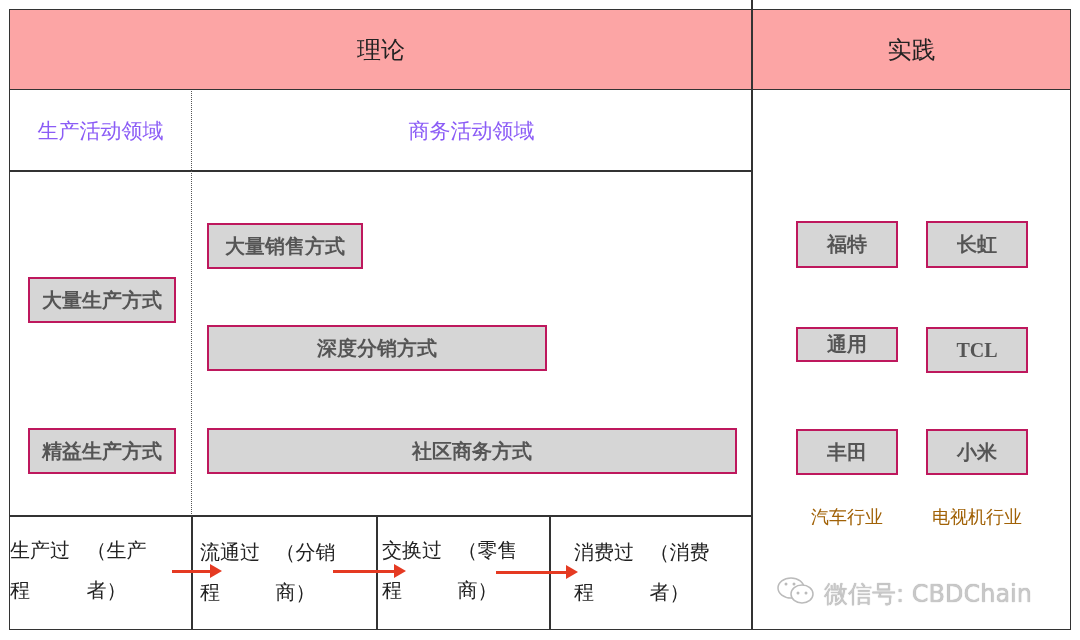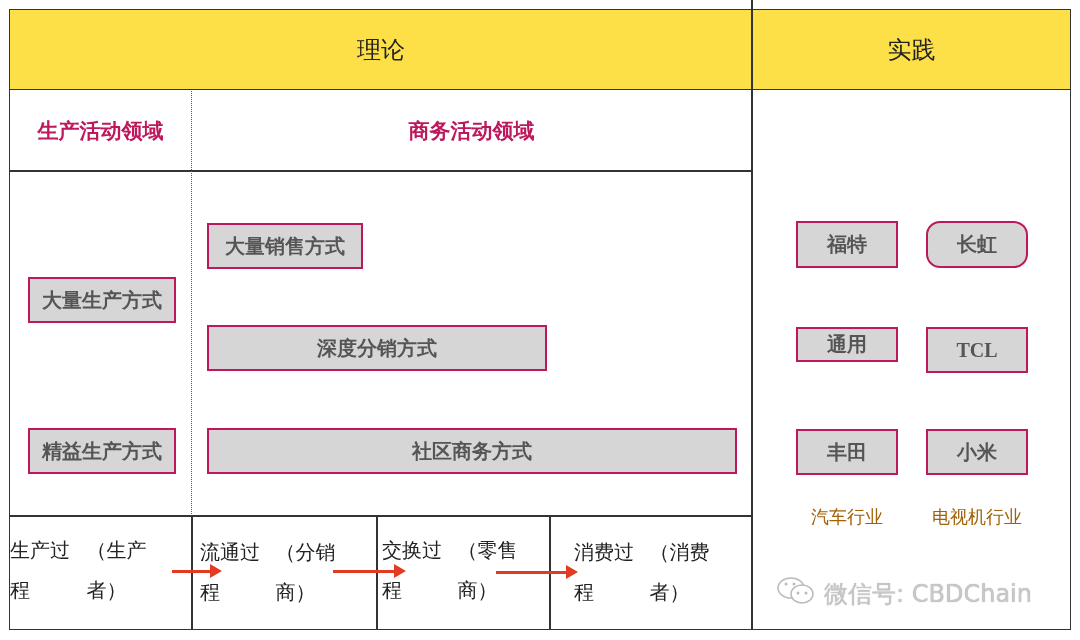--- a/index.html
+++ b/index.html
@@ -1,25 +1,25 @@
 <!DOCTYPE html>
 <html><head>
 <meta charset="utf-8">
 <style>
   html, body { margin:0; padding:0; background:#ffffff; }
   body { width:1080px; height:640px; position:relative; overflow:hidden;
          font-family:"DejaVu Sans", "Liberation Sans", sans-serif; color:#222; }
   .abs { position:absolute; box-sizing:border-box; }
   .frame { left:9px; top:9px; width:1062px; height:621px; border:1.5px solid #333; }
-  .hdr { top:10px; height:80px; background:#fde047; border-bottom:1.5px solid #333;
+  .hdr { top:10px; height:80px; background:#fca5a5; border-bottom:1.5px solid #333;
          display:flex; align-items:center; justify-content:center; font-size:24px; color:#222; }
   .vline { width:1.5px; background:#333; }
   .hline { height:1.5px; background:#333; }
   .dotted { width:0; border-left:1.5px dotted #555; }
-  .cell-label { display:flex; align-items:center; justify-content:center; font-size:21px; color:#be185d;font-weight:bold; }
+  .cell-label { display:flex; align-items:center; justify-content:center; font-size:21px; color:#8b5cf6; }
   .box { background:#d6d6d6; border:2px solid #be185d; display:flex; align-items:center;
          justify-content:center; font-size:20px; color:#555; font-weight:bold; }
   .proc { display:flex; flex-direction:row; align-items:center; justify-content:center;
           font-size:20px; color:#222; line-height:40px; }
   .arrow { height:3px; background:#e53a22; }
   .arrow::after { content:""; position:absolute; right:-10px; top:-6px;
                   border-left:12px solid #e53a22; border-top:7.5px solid transparent; border-bottom:7.5px solid transparent; }
   .industry { font-size:18px; color:#a16207; text-align:center; }
   .watermark { font-size:24px; color:#c8c8c8; display:flex; align-items:center; gap:6px;
                text-shadow:0 0 1px #999; }
@@ -68,21 +68,21 @@
 <div class="abs box" style="left:796px;top:221px;width:102px;height:47px;">
   <span>福特</span>
 </div>
 <div class="abs box" style="left:796px;top:327px;width:102px;height:35px;">
   <span>通用</span>
 </div>
 <div class="abs box" style="left:796px;top:429px;width:102px;height:46px;">
   <span>丰田</span>
 </div>
 
-<div class="abs box" style="left:926px;top:221px;width:102px;height:47px;border-radius:14px;">
+<div class="abs box" style="left:926px;top:221px;width:102px;height:47px;">
   <span>长虹</span>
 </div>
 <div class="abs box" style="left:926px;top:327px;width:102px;height:46px;font-family:Liberation Serif, serif;">
   <span>TCL</span>
 </div>
 <div class="abs box" style="left:926px;top:429px;width:102px;height:46px;">
   <span>小米</span>
 </div>
 
 <div class="abs industry" style="left:796px;top:505px;width:102px;">

